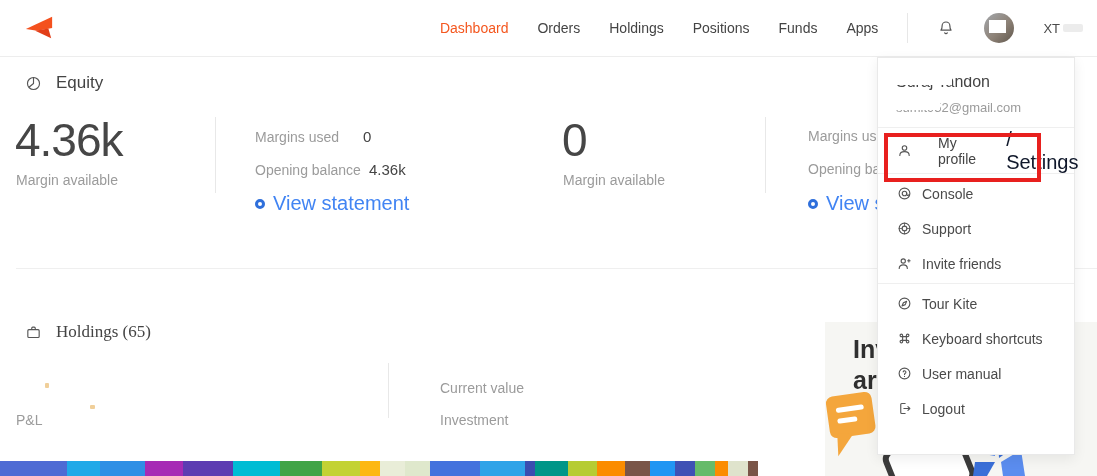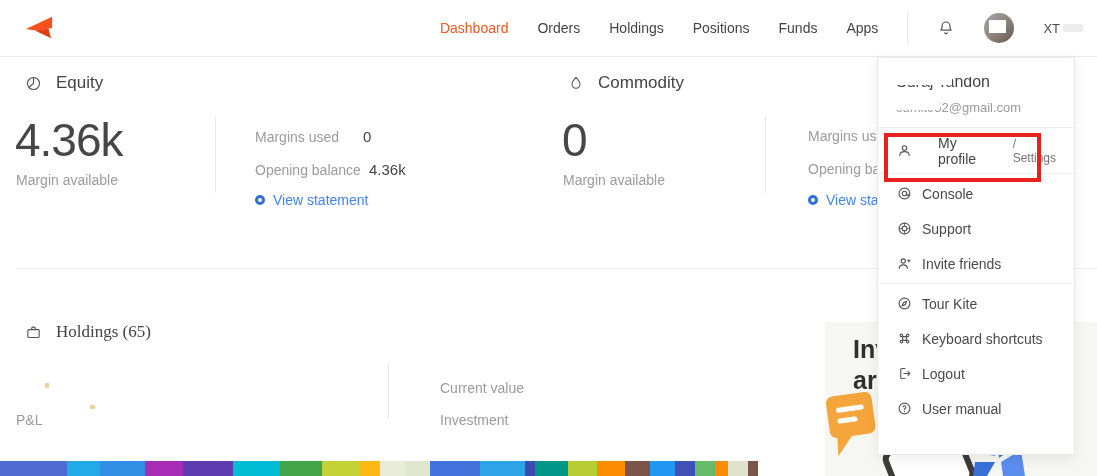--- a/index.html
+++ b/index.html
@@ -23,21 +23,21 @@
 
   
   .sec-title{position:absolute;display:flex;align-items:center;gap:14px;font-size:17px;color:#444;}
   .big-num{position:absolute;font-size:46px;font-weight:300;color:#464646;letter-spacing:-1px;}
   .sub-label{position:absolute;font-size:14px;color:#9b9b9b;}
   .vdiv{position:absolute;width:1px;background:#e8e8e8;}
   .m-row{position:absolute;display:flex;align-items:baseline;font-size:14px;white-space:nowrap;}
   .m-label{color:#9b9b9b;min-width:94px;margin-right:14px;}
   .m-label.wide{min-width:108px;margin-right:6px;}
   .m-value{color:#444;font-size:15px;}
-  .link-row{position:absolute;display:flex;align-items:center;gap:8px;font-size:14px;color:#4184f3;cursor:pointer;white-space:nowrap;}
+  .link-row{position:absolute;display:flex;align-items:center;gap:8px;font-size:20px;color:#4184f3;cursor:pointer;white-space:nowrap;}
   .dot-ring{width:4px;height:4px;border-radius:50%;border:3.5px solid #2f6fdb;background:#fff;display:inline-block;}
   .hdiv{position:absolute;height:1px;background:#efefef;}
 
   
   .pnl-speck{position:absolute;background:#f0cf9a;border-radius:1px;}
   .strip{position:absolute;left:0;top:461px;height:15px;display:flex;}
   .strip-seg{height:15px;}
 
   
   .ad{position:absolute;left:825px;top:322px;width:272px;height:154px;background:#f6f6f3;overflow:hidden;z-index:1;}
@@ -46,21 +46,21 @@
 
   
   .dropdown{position:absolute;left:877px;top:57px;width:198px;height:398px;background:#fff;
             border:1px solid #e9e9e9;box-shadow:0 4px 12px rgba(0,0,0,.07);z-index:10;box-sizing:border-box;}
   .dd-head{position:relative;padding:15px 18px 12px;}
   .dd-name{font-size:16px;color:#444;}
   .dd-email{font-size:13px;color:#9b9b9b;margin-top:9px;}
   .dd-divider{height:1px;background:#efefef;}
   .dd-profile{display:flex;align-items:center;gap:26px;height:45px;padding:0 18px;cursor:pointer;}
   .dd-profile-label{font-size:14px;color:#444;}
-  .dd-profile-suffix{font-size:12px;color:#737373;margin-left:4px;}
+  .dd-profile-suffix{font-size:20px;color:#0f172a;margin-left:4px;}
   .dd-item{display:flex;align-items:center;gap:10px;height:35px;padding:0 18px;font-size:14px;color:#4a4a4a;cursor:pointer;}
   .dd-icon{width:16px;height:16px;display:flex;align-items:center;justify-content:center;flex:none;}
   .redaction{position:absolute;background:#fff;}
 
   
   .annotation-box{position:absolute;left:884px;top:133px;width:149px;height:41px;
                   border:4px solid #e8201e;z-index:20;pointer-events:none;}
 </style>
 </head>
 <body>
@@ -113,26 +113,20 @@
   </div>
   <div class="m-row" style="left:255px;top:161px;">
     <span class="m-label wide">Opening balance</span>
     <span class="m-value">4.36k</span>
   </div>
   <div class="link-row" style="left:255px;top:192px;">
     <span class="dot-ring"></span>
     <span>View statement</span>
   </div>
 
-  <div class="sec-title" style="left:568px;top:73px;">
-    <svg viewBox="0 0 24 24" width="16" height="16" fill="none" stroke="#555" stroke-width="1.6" stroke-linejoin="round">
-      <path d="M12 3.5s6 6.4 6 10.4a6 6 0 0 1-12 0C6 9.9 12 3.5 12 3.5z"></path>
-    </svg>
-    <span>Commodity</span>
-  </div>
   <div class="big-num" style="left:562px;top:113px;">0</div>
   <div class="sub-label" style="left:563px;top:172px;">Margin available</div>
   <div class="vdiv" style="left:765px;top:117px;height:76px;"></div>
   <div class="m-row" style="left:808px;top:128px;">
     <span class="m-label">Margins used</span>
   </div>
   <div class="m-row" style="left:808px;top:161px;">
     <span class="m-label wide">Opening balance</span>
   </div>
   <div class="link-row" style="left:808px;top:192px;">
@@ -273,34 +267,34 @@
             <svg viewBox="0 0 24 24" width="15" height="15" fill="none" stroke="#555" stroke-width="1.8" stroke-linecap="round" stroke-linejoin="round">
               <path d="M9 9h6v6H9z"></path>
               <path d="M9 9H7a2 2 0 1 1 2-2zM15 9h2a2 2 0 1 0-2-2zM9 15H7a2 2 0 1 0 2 2zM15 15h2a2 2 0 1 1-2 2z"></path>
             </svg>
           </span>
           <span>Keyboard shortcuts</span>
         </div>
         <div class="dd-item">
           <span class="dd-icon">
             <svg viewBox="0 0 24 24" width="15" height="15" fill="none" stroke="#555" stroke-width="1.8" stroke-linecap="round" stroke-linejoin="round">
-              <path d="M13 4H7.5A1.5 1.5 0 0 0 6 5.5v13A1.5 1.5 0 0 0 7.5 20H13"></path>
-              <path d="M11 12h9.5M17.5 9l3 3-3 3"></path>
-            </svg>
-          </span>
-          <span>Logout</span>
-        </div>
-        <div class="dd-item">
-          <span class="dd-icon">
-            <svg viewBox="0 0 24 24" width="15" height="15" fill="none" stroke="#555" stroke-width="1.8" stroke-linecap="round" stroke-linejoin="round">
               <circle cx="12" cy="12" r="8.6"></circle>
               <path d="M9.9 9.3a2.2 2.2 0 1 1 3.2 2.5c-.8.4-1.1 1-1.1 1.8"></path>
               <path d="M12 16.4v.2"></path>
             </svg>
           </span>
           <span>User manual</span>
         </div>
+        <div class="dd-item">
+          <span class="dd-icon">
+            <svg viewBox="0 0 24 24" width="15" height="15" fill="none" stroke="#555" stroke-width="1.8" stroke-linecap="round" stroke-linejoin="round">
+              <path d="M13 4H7.5A1.5 1.5 0 0 0 6 5.5v13A1.5 1.5 0 0 0 7.5 20H13"></path>
+              <path d="M11 12h9.5M17.5 9l3 3-3 3"></path>
+            </svg>
+          </span>
+          <span>Logout</span>
+        </div>
       </div>
   </div>
 
   <div class="annotation-box" style="border-color: rgb(232, 32, 30);"></div>
 
 </div>
 
 </body></html>

